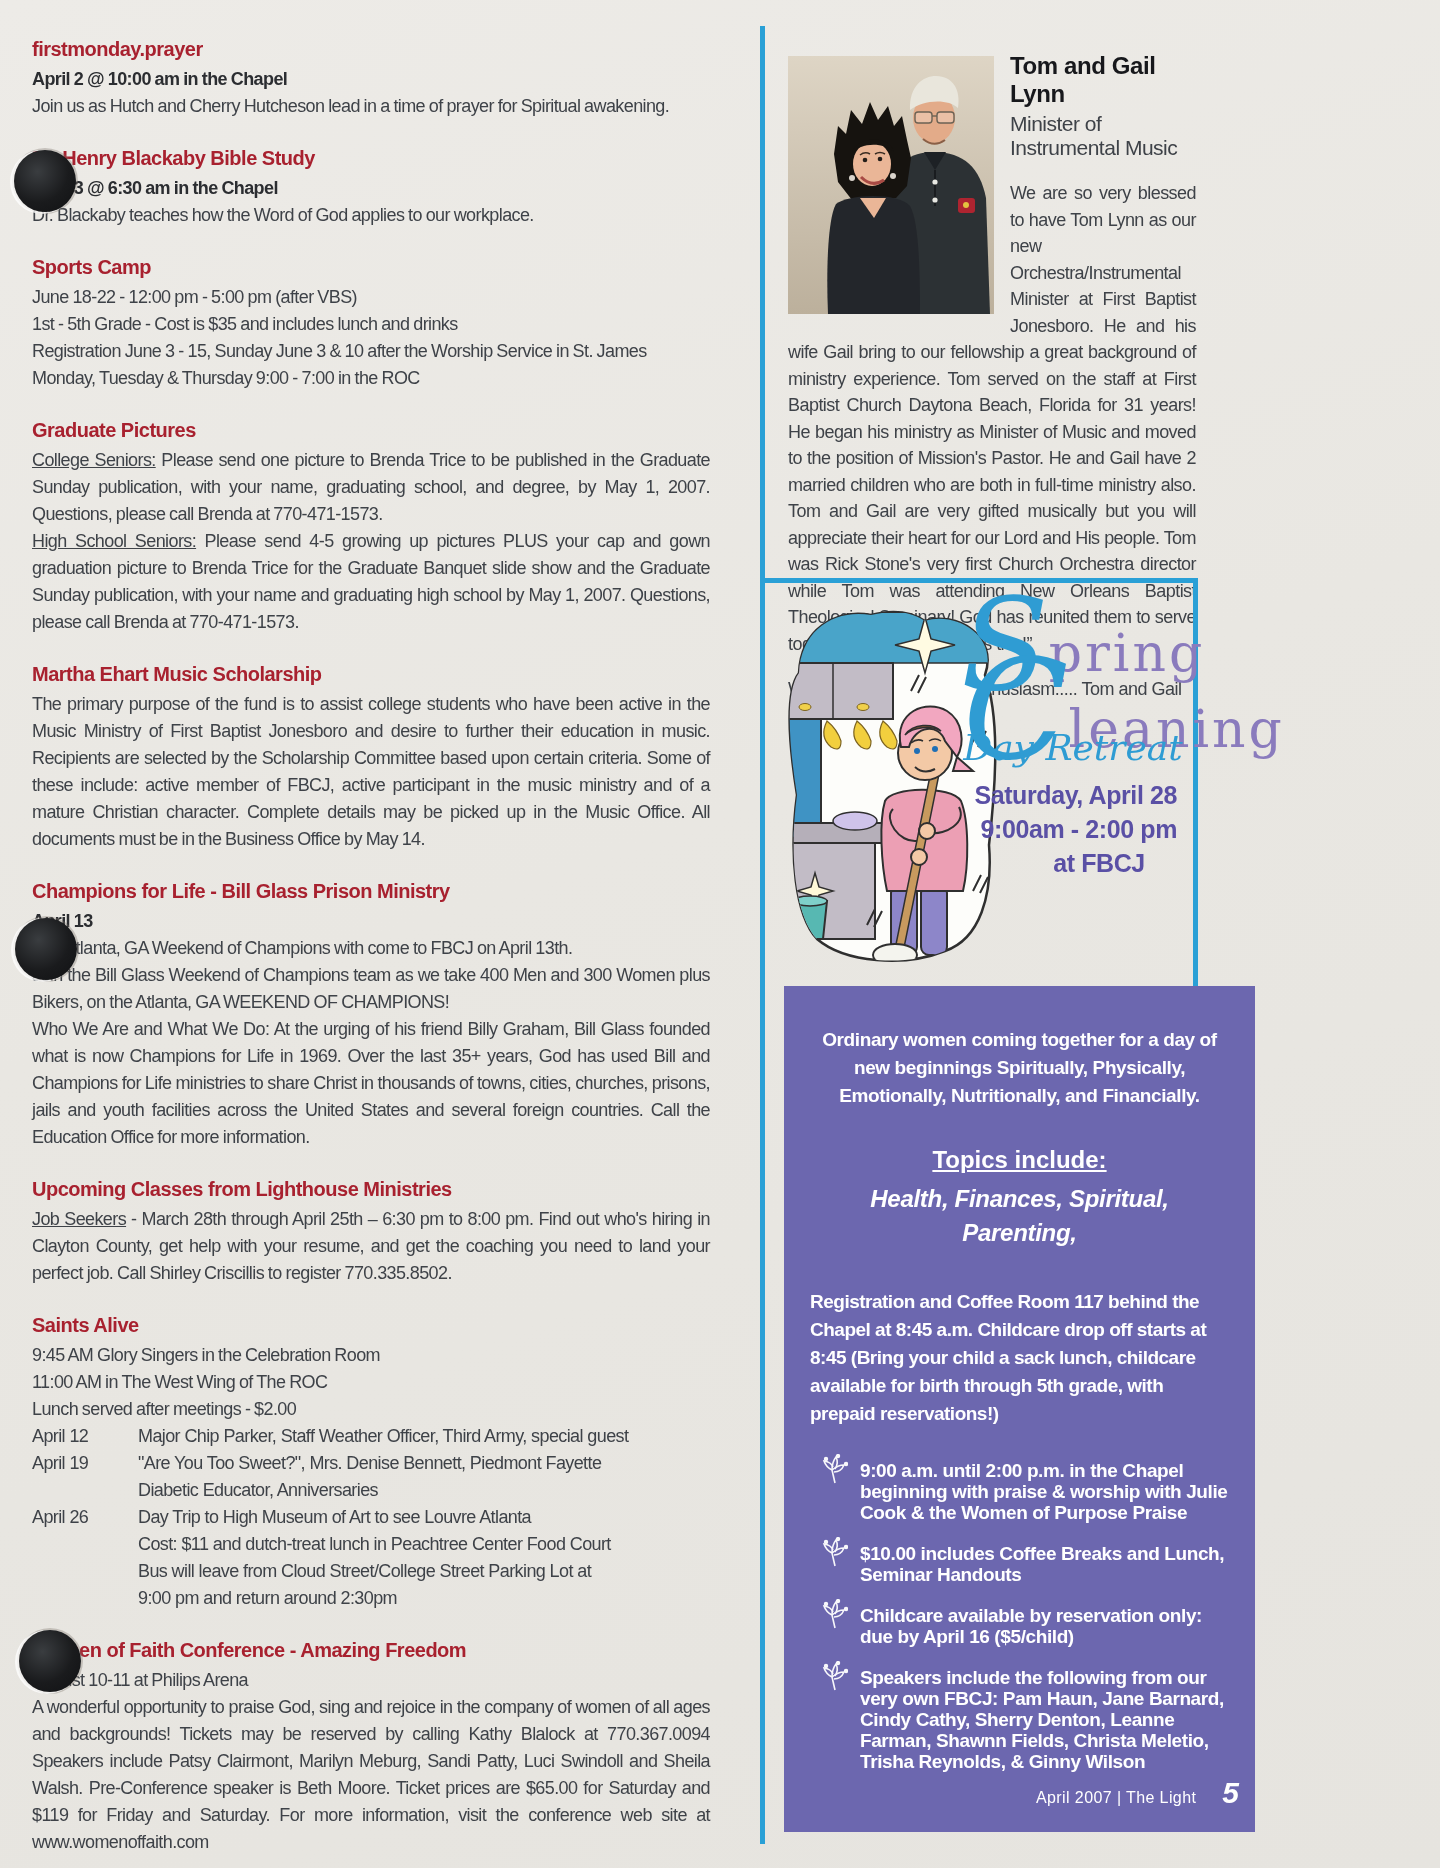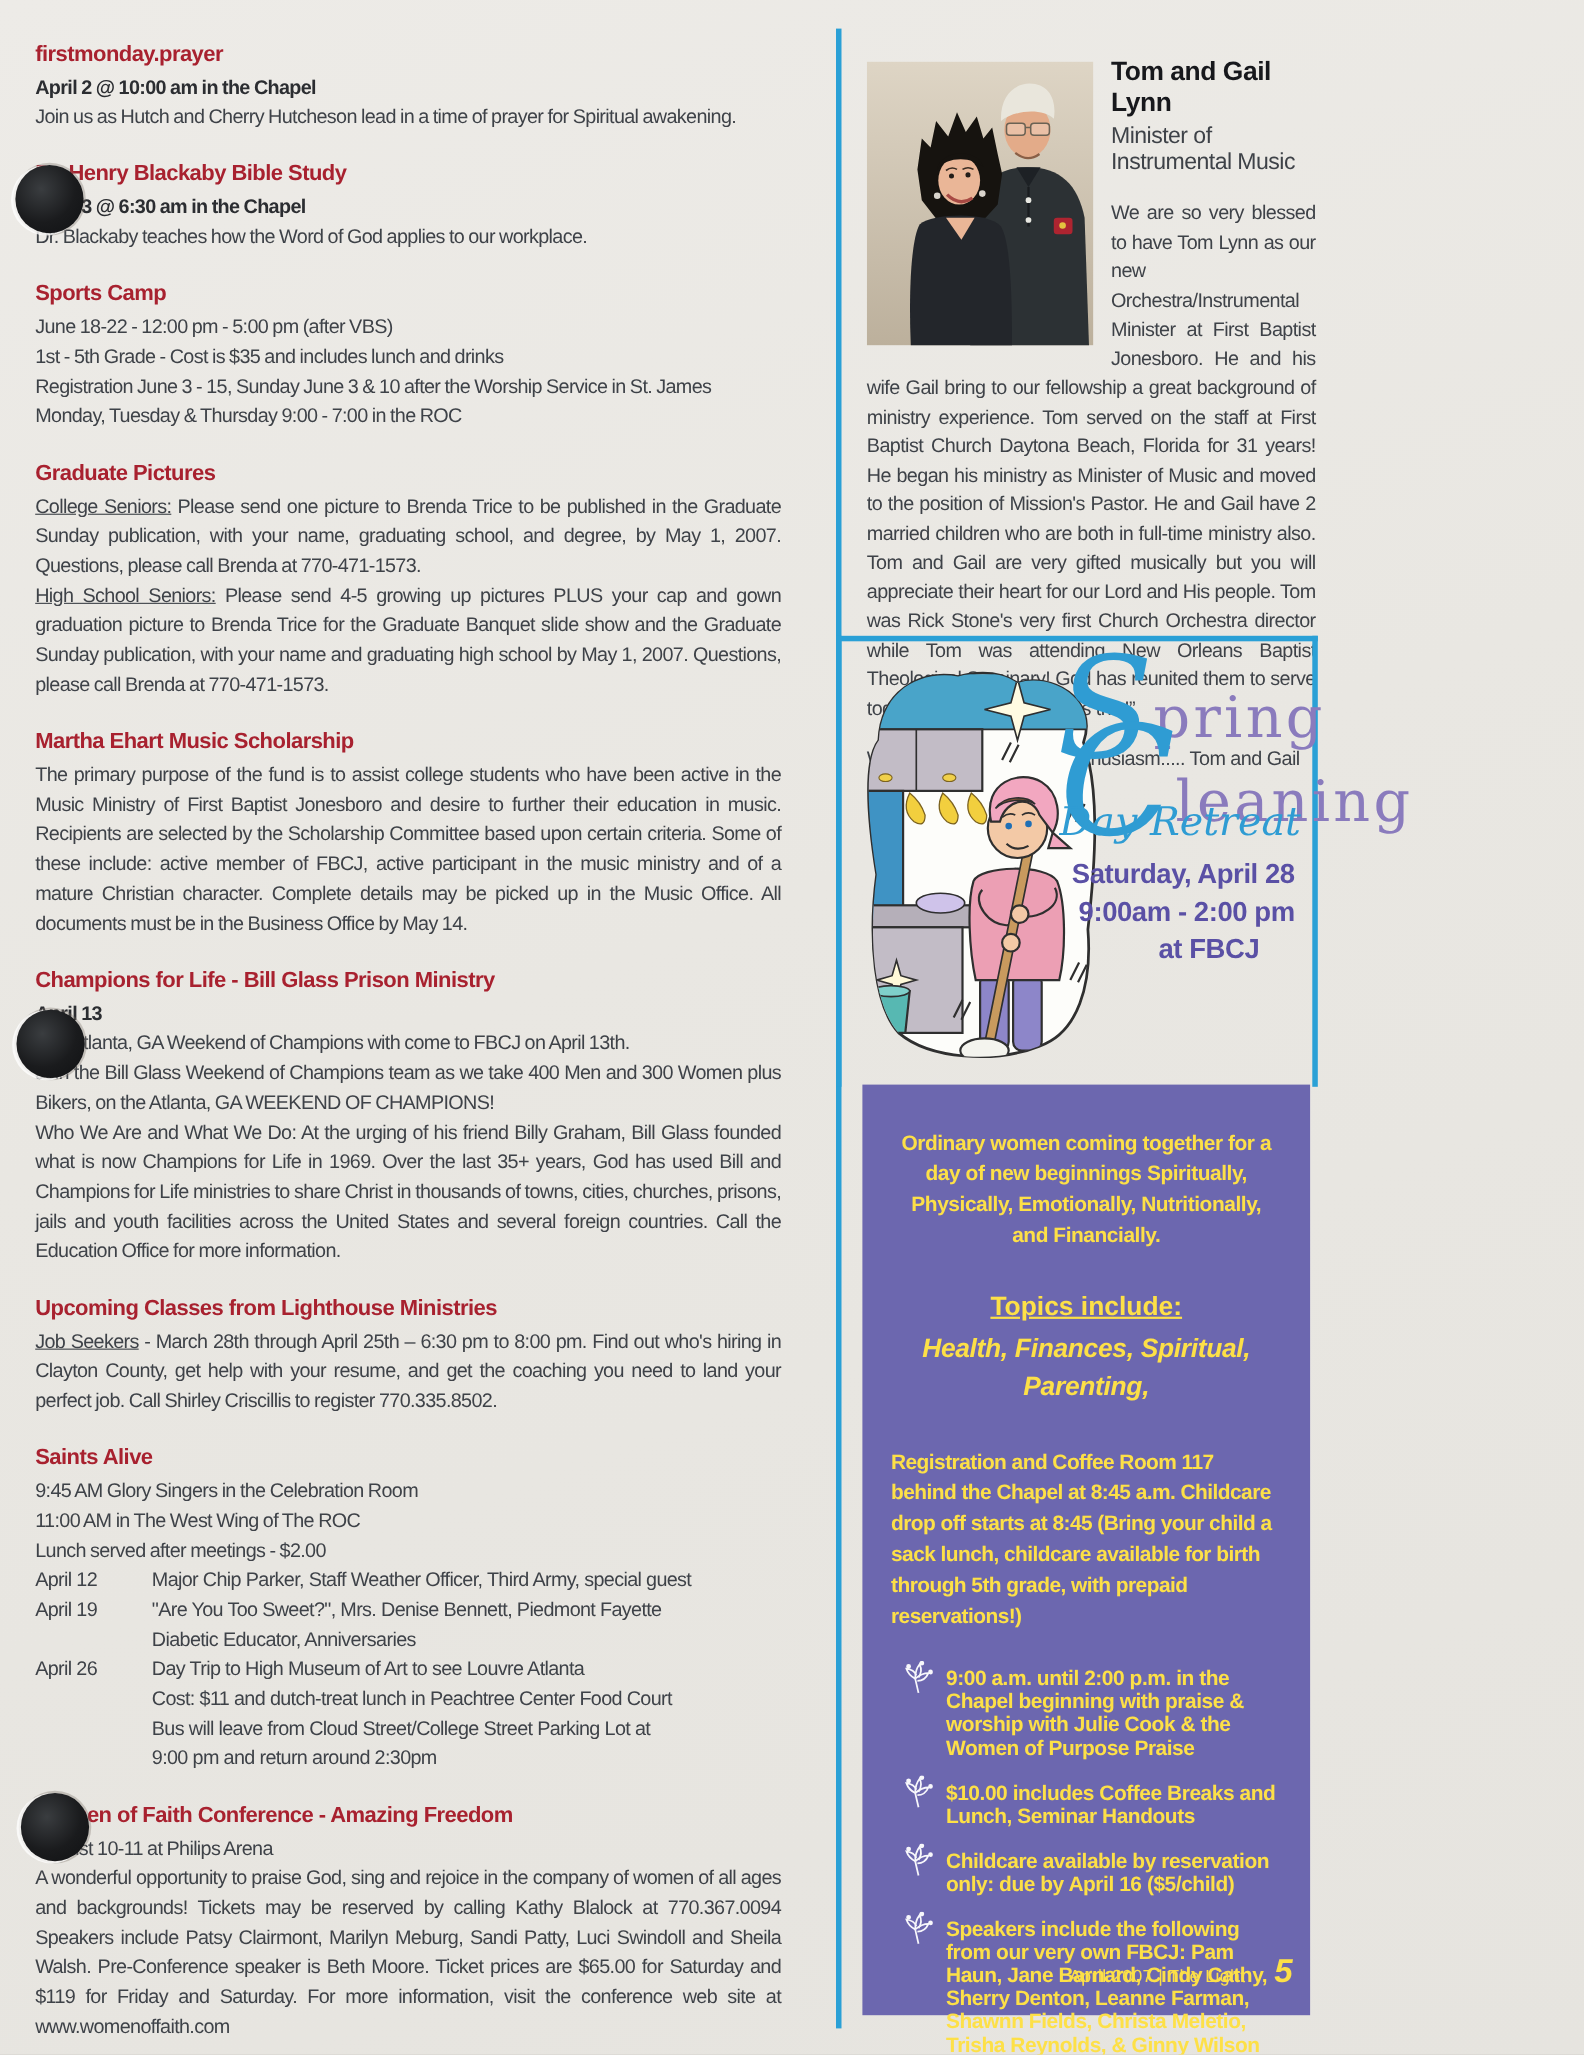--- a/index.html
+++ b/index.html
@@ -43,22 +43,22 @@
   .w1 .rest{margin-top:26px;}
   .w2{display:flex;align-items:flex-start;margin-top:-34px;margin-left:2px;}
   .w2 .rest{margin-top:40px;}
   .day{font-family:"DejaVu Serif",serif;font-style:italic;color:#2f9cd3;font-size:36px;
     text-align:center;margin-top:-36px;padding-right:8px;}
   .spr-when{color:#5a50a5;font-weight:bold;font-size:25px;line-height:34px;text-align:right;
     letter-spacing:-0.4px;margin-top:10px;padding-right:16px;}
   .spr-loc{text-align:center;padding-left:60px;}
 
   
-  .purple{position:absolute;left:784px;top:986px;width:407px;height:846px;background:#6c67af;
-    color:#fde047;box-sizing:border-box;padding:40px 26px 0;}
+  .purple{position:absolute;left:784px;top:986px;width:471px;height:846px;background:#6c67af;
+    color:#ffffff;box-sizing:border-box;padding:40px 26px 0;}
   .p-intro{text-align:center;font-weight:bold;font-size:19px;line-height:28px;letter-spacing:-0.4px;}
   .p-top-label{text-align:center;font-weight:bold;font-size:24px;margin-top:36px;}
   .p-top-label span{text-decoration:underline;}
   .p-topics{text-align:center;font-style:italic;font-weight:bold;font-size:24px;line-height:34px;
     letter-spacing:-0.3px;margin-top:8px;}
   .p-reg{font-weight:bold;font-size:19px;line-height:28px;letter-spacing:-0.5px;margin-top:38px;}
   .p-bullets{margin-top:32px;padding-left:12px;}
   .p-bullet{display:flex;gap:12px;margin-bottom:20px;font-weight:bold;font-size:19px;line-height:21px;
     letter-spacing:-0.4px;}
   .sprig{flex:none;width:26px;height:30px;margin-top:-6px;}

